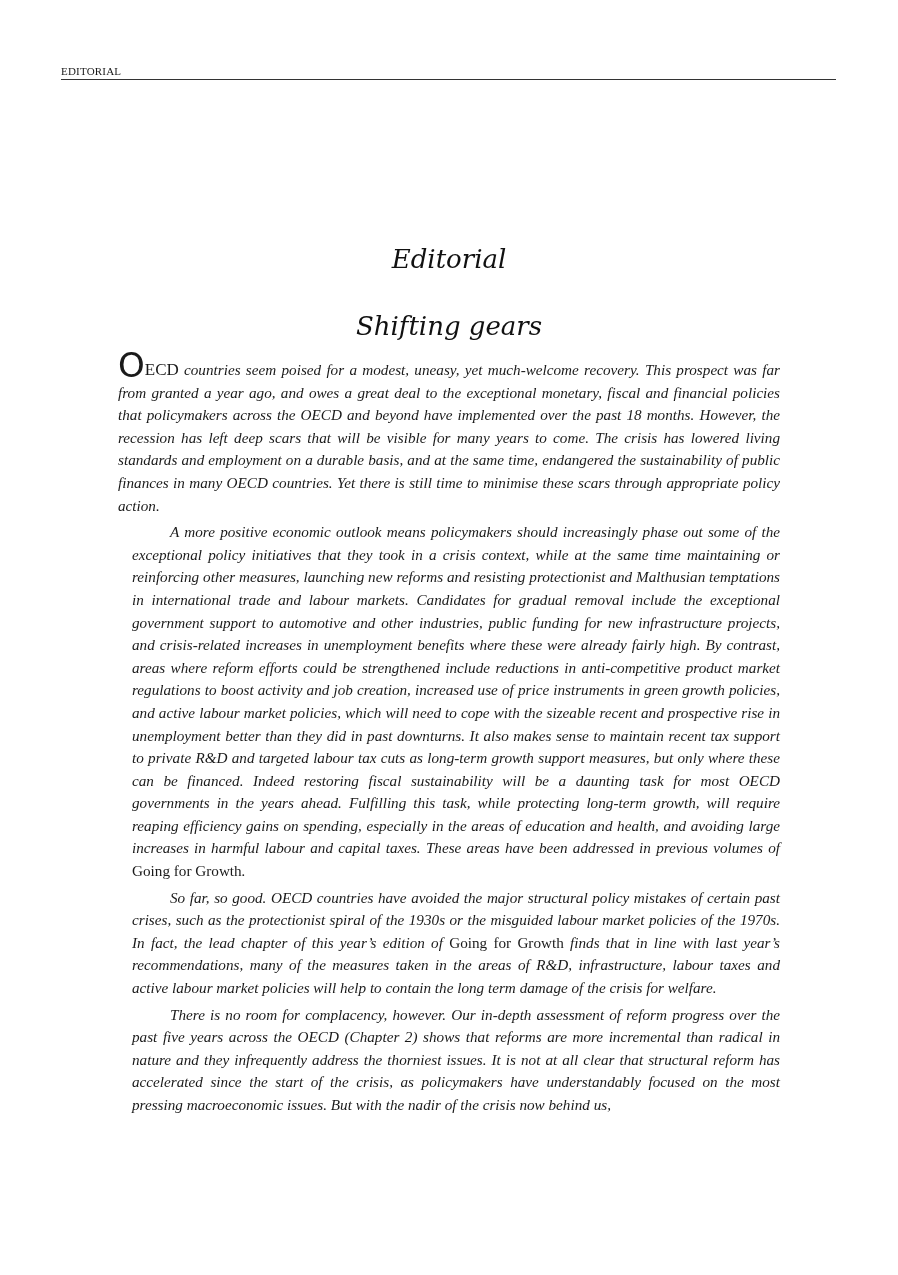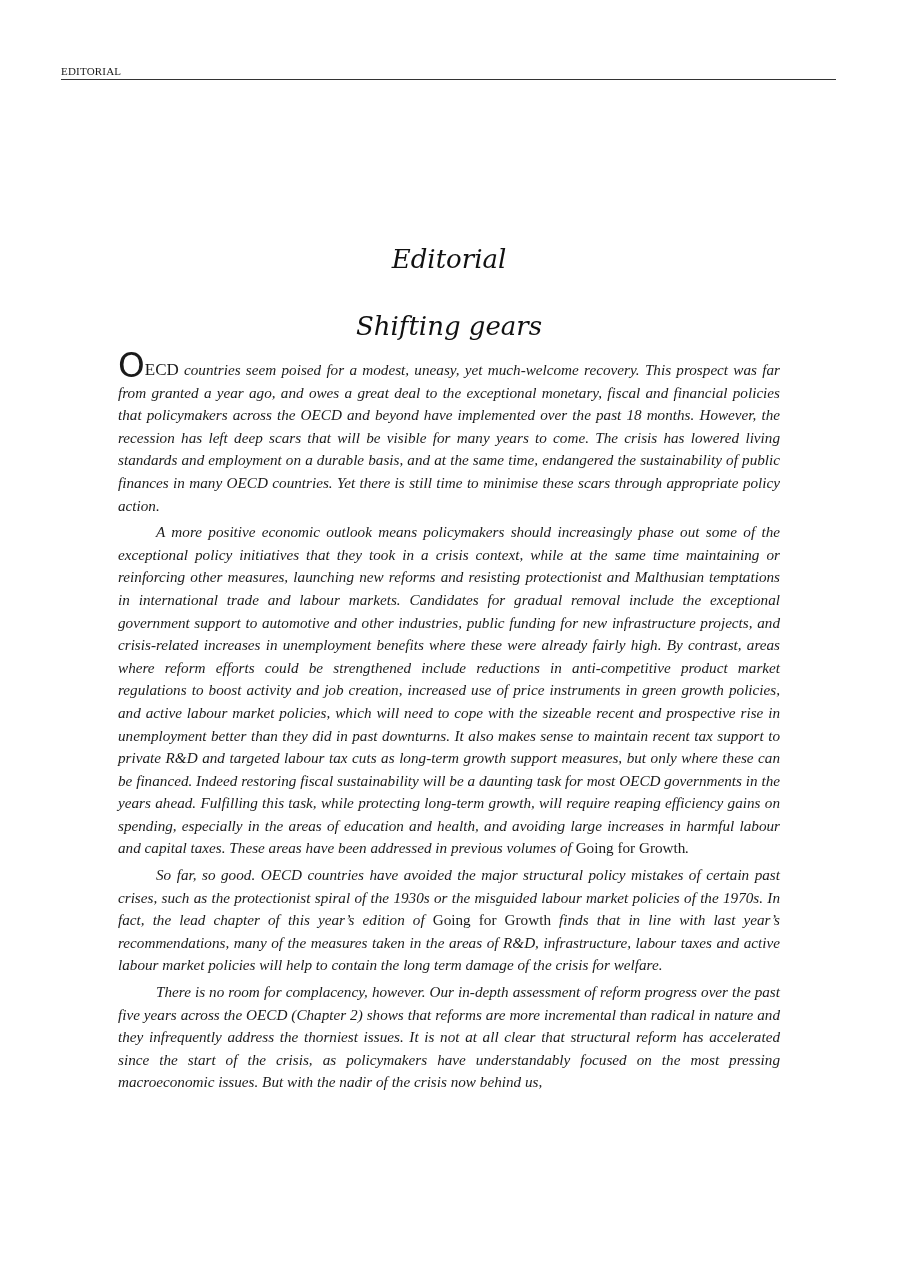--- a/index.html
+++ b/index.html
@@ -19,21 +19,21 @@
     font-weight: normal; margin: 0; color: #111;
   }
   .title.t1 { top: 244px; }
   .title.t2 { top: 299px; margin-top: 12px; }
   .body-text {
     position: absolute; left: 118px; top: 355px; width: 662px;
     font-family: "Liberation Serif", serif; font-style: italic;
     font-size: 15.2px; line-height: 22.6px; text-align: justify;
   }
   .body-text p { margin: 0 0 4px 0; }
-  .body-text p.indent { text-indent: 38px; }
+  .body-text p.indent { text-indent: 38px; margin-left: 14px; }
   .dropcap {
     font-style: normal; font-family: "DejaVu Sans", sans-serif;
     font-size: 34px; line-height: 20px; vertical-align: -2px; margin-right: 0;
   }
   .roman { font-style: normal; }
   .upright-caps { font-style: normal; font-size: 17px; }
 </style>
 </head>
 <body>
 

